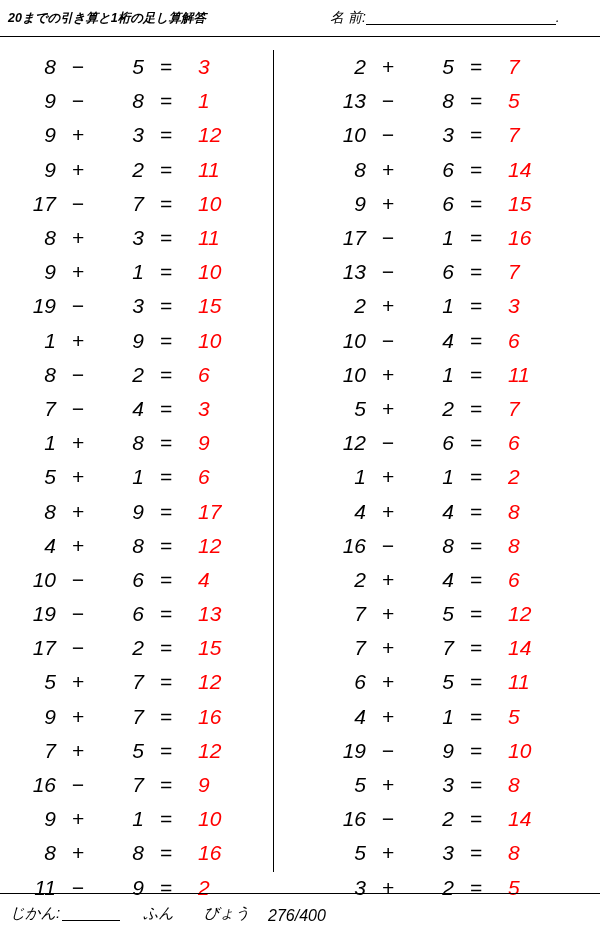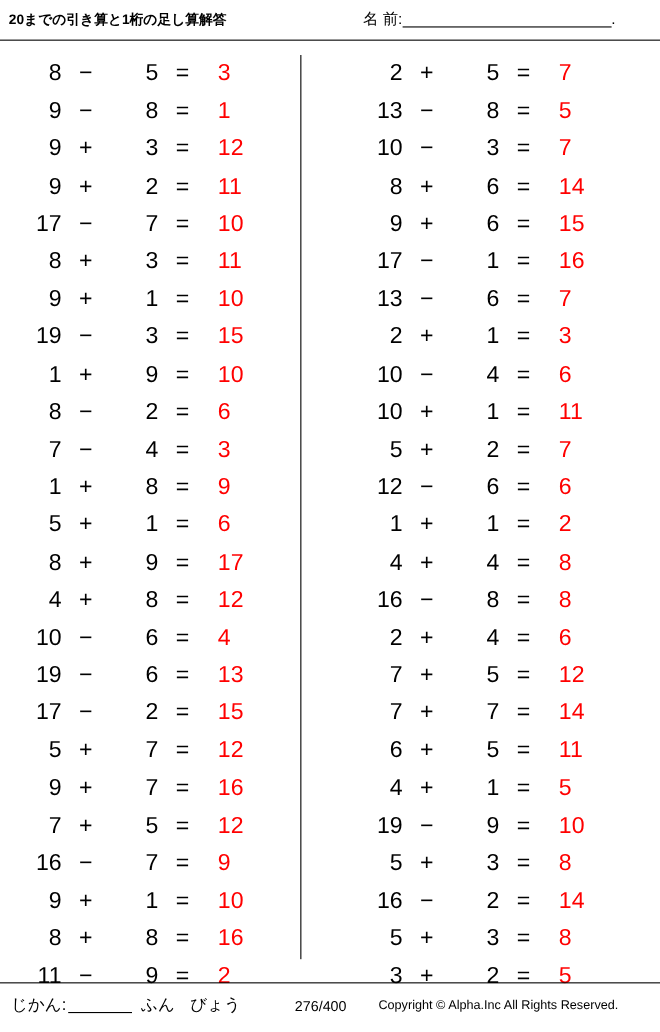--- a/index.html
+++ b/index.html
@@ -13,20 +13,21 @@
     font-family: "Liberation Sans", sans-serif;
     color: #000000;
     position: relative;
     overflow: hidden;
   }
   .page {
     position: relative;
     width: 520px;
     height: 938px;
     box-sizing: border-box;
+    font-style: italic;
   }
   
   .header {
     position: absolute;
     top: 8px;
     left: 0;
     width: 600px;
     height: 28px;
   }
   .header-title {
@@ -135,27 +136,27 @@
     white-space: nowrap;
   }
   .time-blank {
     display: inline-block;
     width: 58px;
     border-bottom: 1px solid #000;
     height: 15px;
     vertical-align: -3px;
     margin: 0 2px;
   }
-  .time-unit1 { margin-left: 6px; }
-  .time-unit2 { margin-left: 14px; }
+  .time-unit1 { margin-left: 21px; }
+  .time-unit2 { margin-left: 30px; }
   .page-num {
     position: absolute;
     left: 268px;
     top: 9px;
-    font-size: 13px;
+    font-size: 16px;
   }
   .copyright {
     position: absolute;
     left: 344px;
     top: 10px;
     font-size: 11.5px;
     white-space: nowrap;
   }
 </style>
 </head>
@@ -528,16 +529,15 @@
         </div>
       </div>
   </div>
 
   <div class="footer-rule"></div>
   <div class="footer">
     <div class="time-label">
       <span>じかん:</span><span class="time-blank"></span><span class="time-unit1">ふん</span><span class="time-unit2">びょう</span>
     </div>
     <div class="page-num">276/400</div>
-    <div class="copyright">Copyright ©  Alpha.Inc All Rights Reserved.</div>
   </div>
 
 </div>
 
 </body></html>

